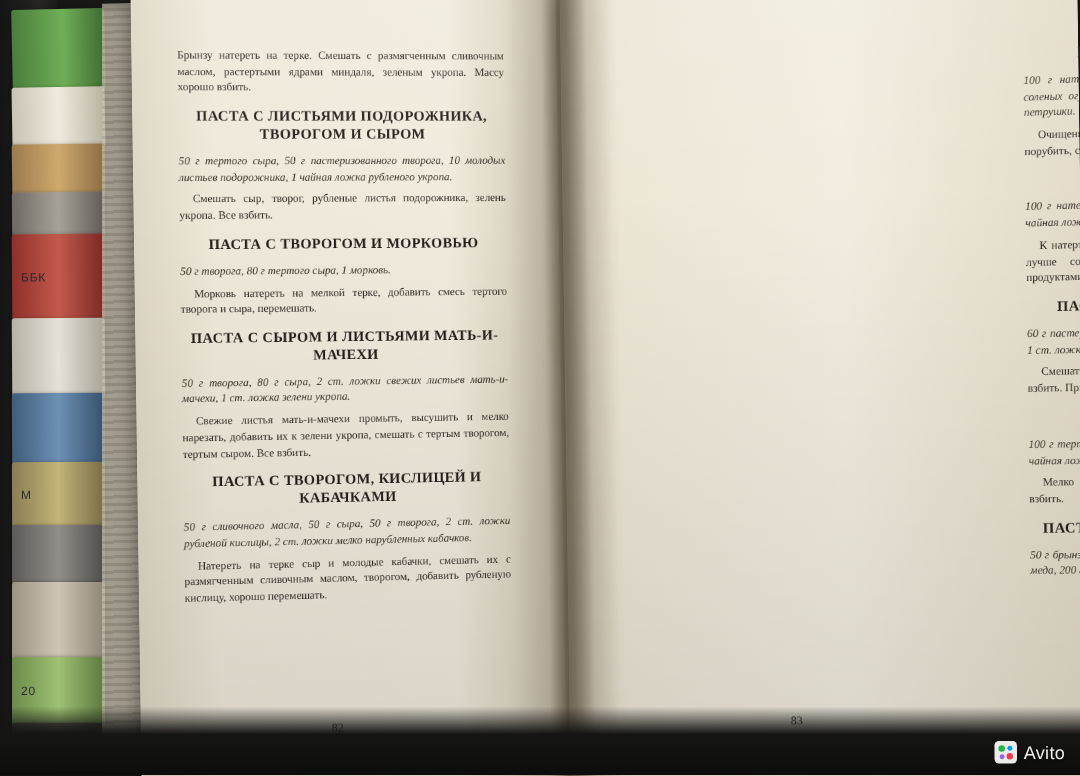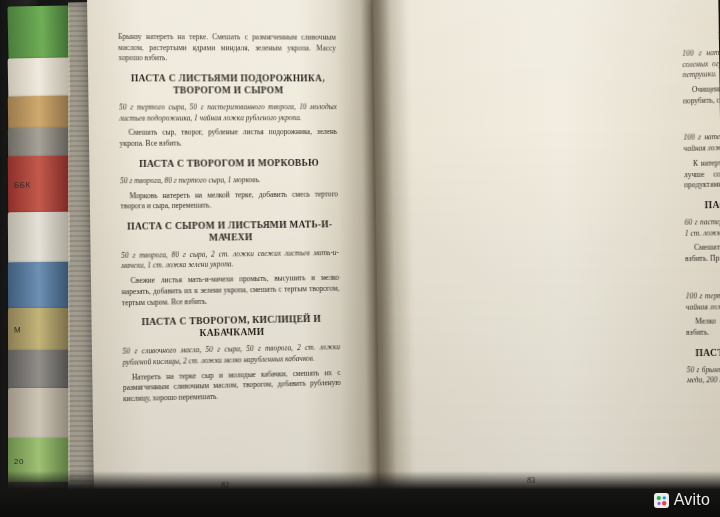--- a/index.html
+++ b/index.html
@@ -212,21 +212,21 @@
   .wm-icon {
     width: 15px; height: 15px;
     border-radius: 3px;
     background: #ffffff;
     display: flex; align-items: center; justify-content: center;
   }
   .wm-icon svg { display: block; }
   .wm-text {
     color: #ffffff;
     font-family: "Liberation Sans", sans-serif;
-    font-size: 16px;
+    font-size: 12px;
     letter-spacing: .2px;
     text-shadow: 0 1px 2px rgba(0,0,0,.7);
   }
 </style>
 </head>
 <body>
 
 <div id="scene">
 
   <div class="bg-dark"></div>

